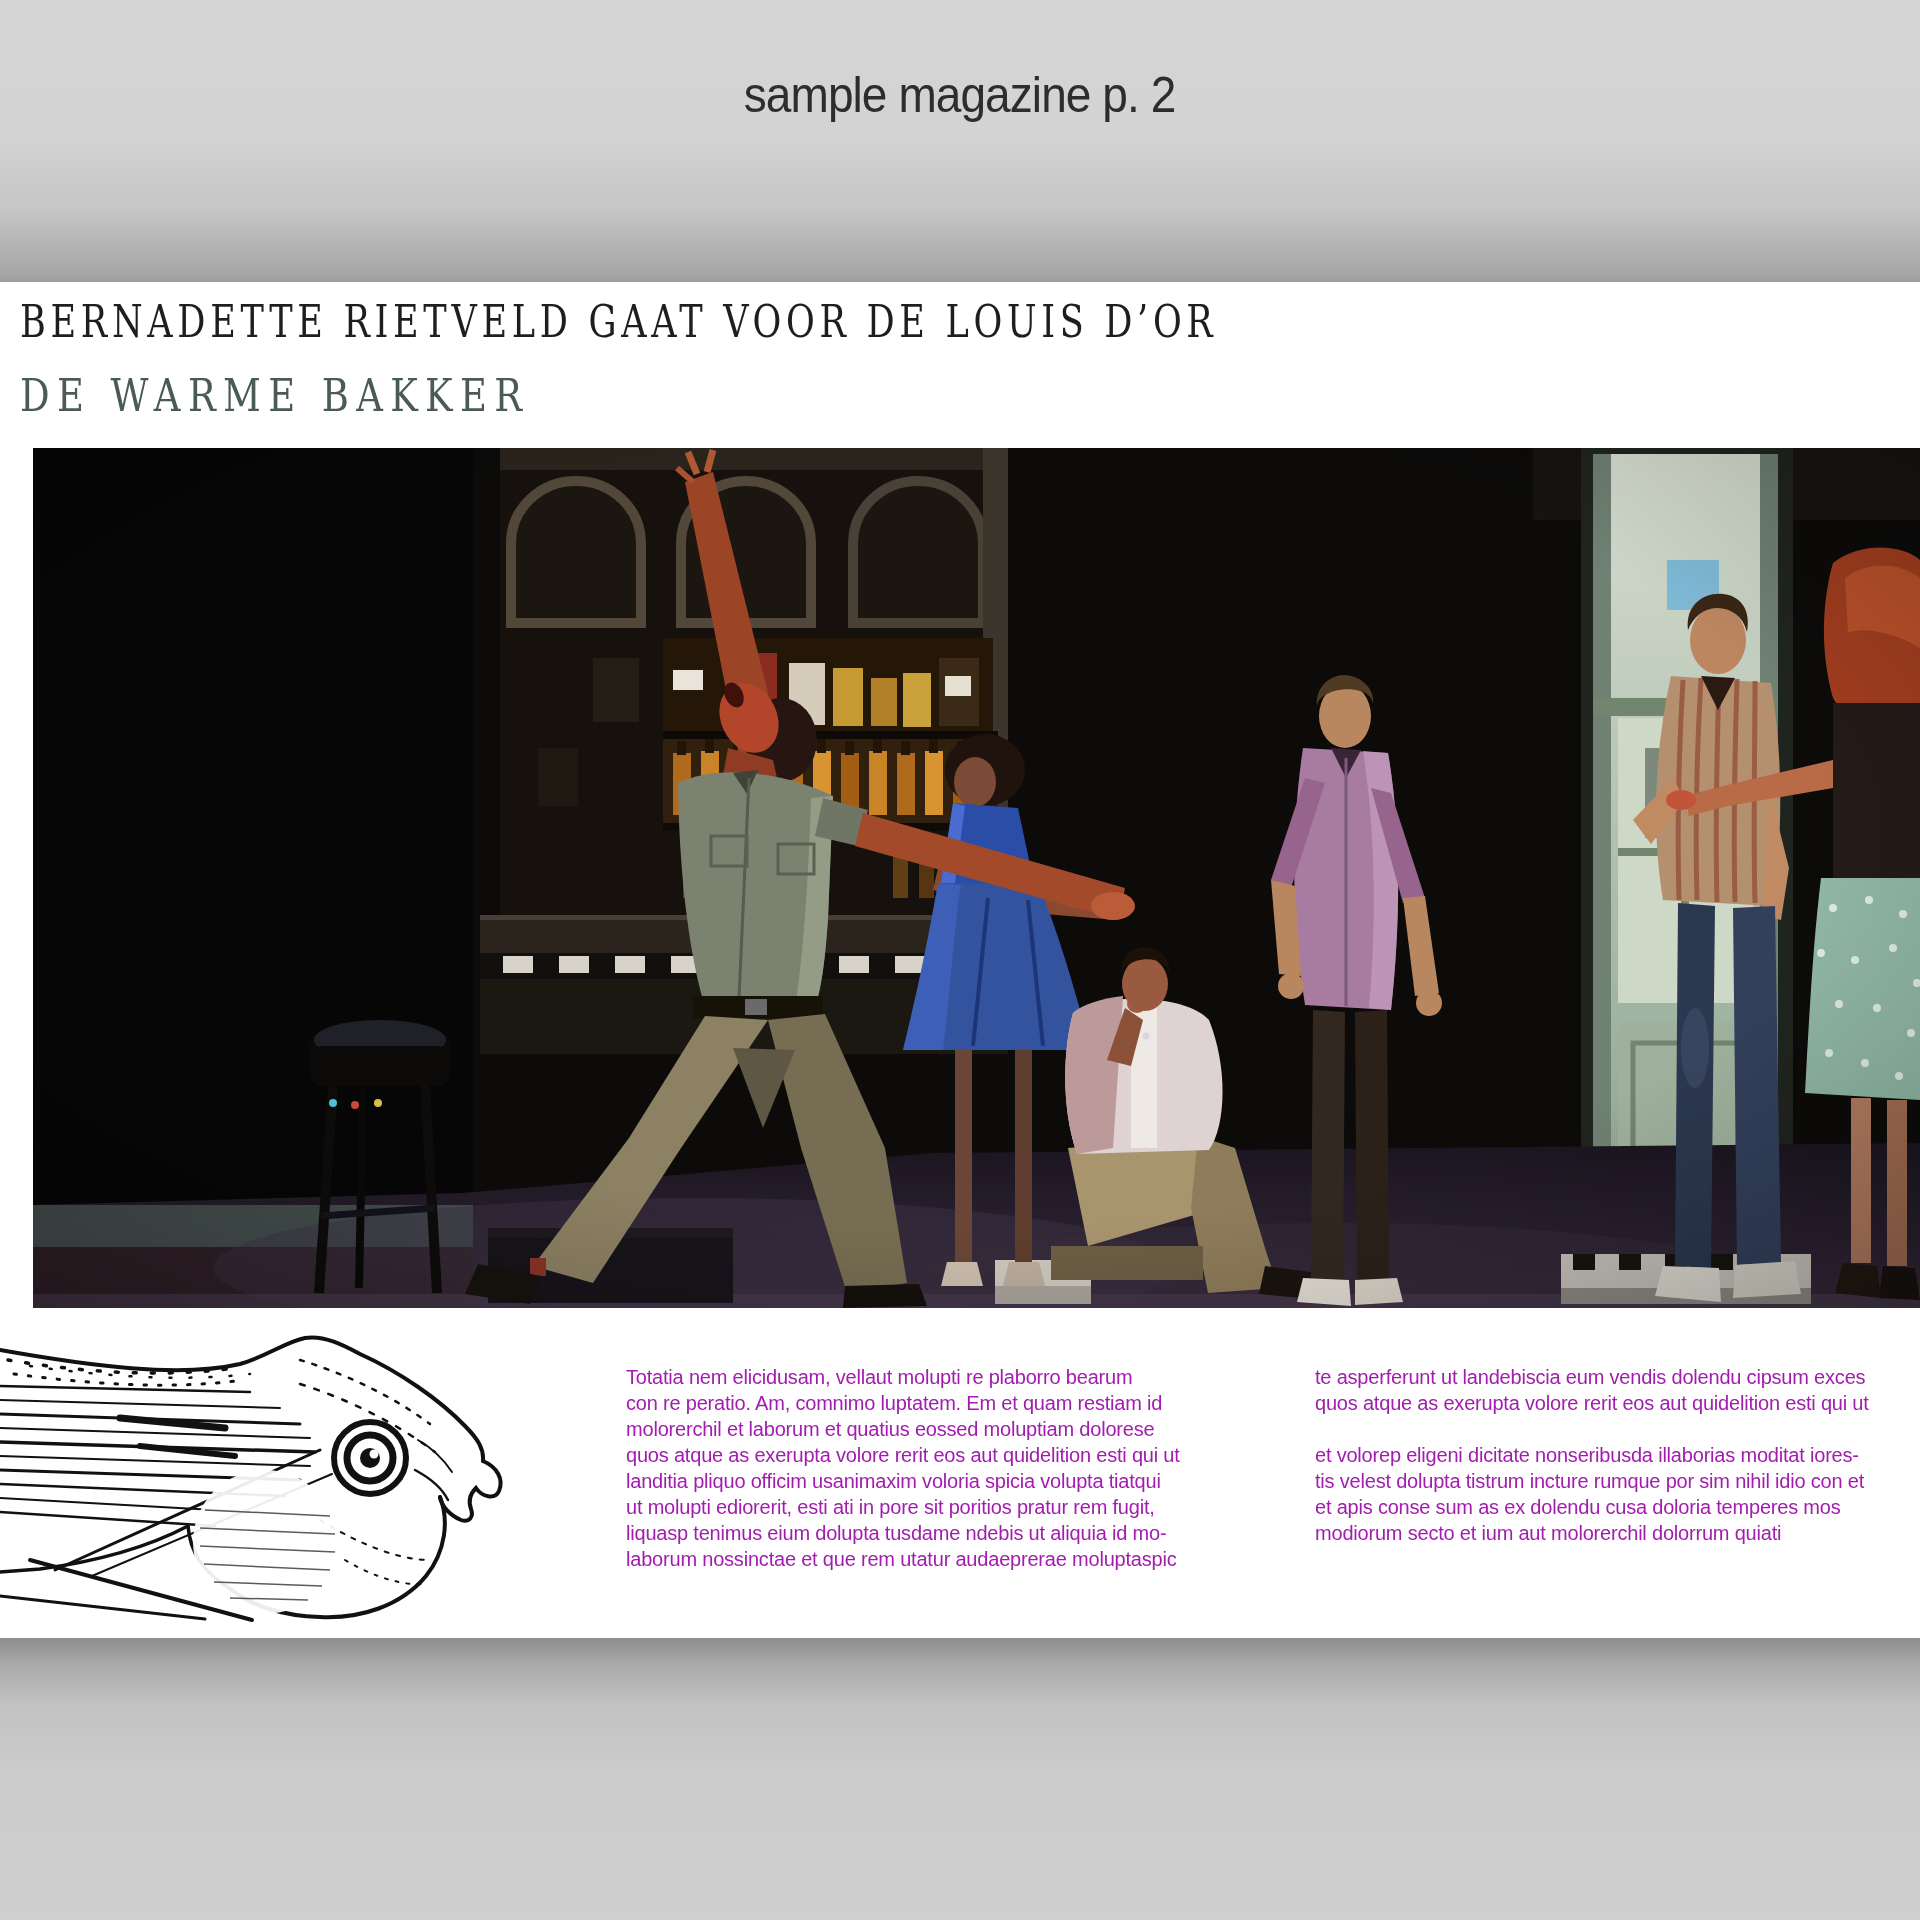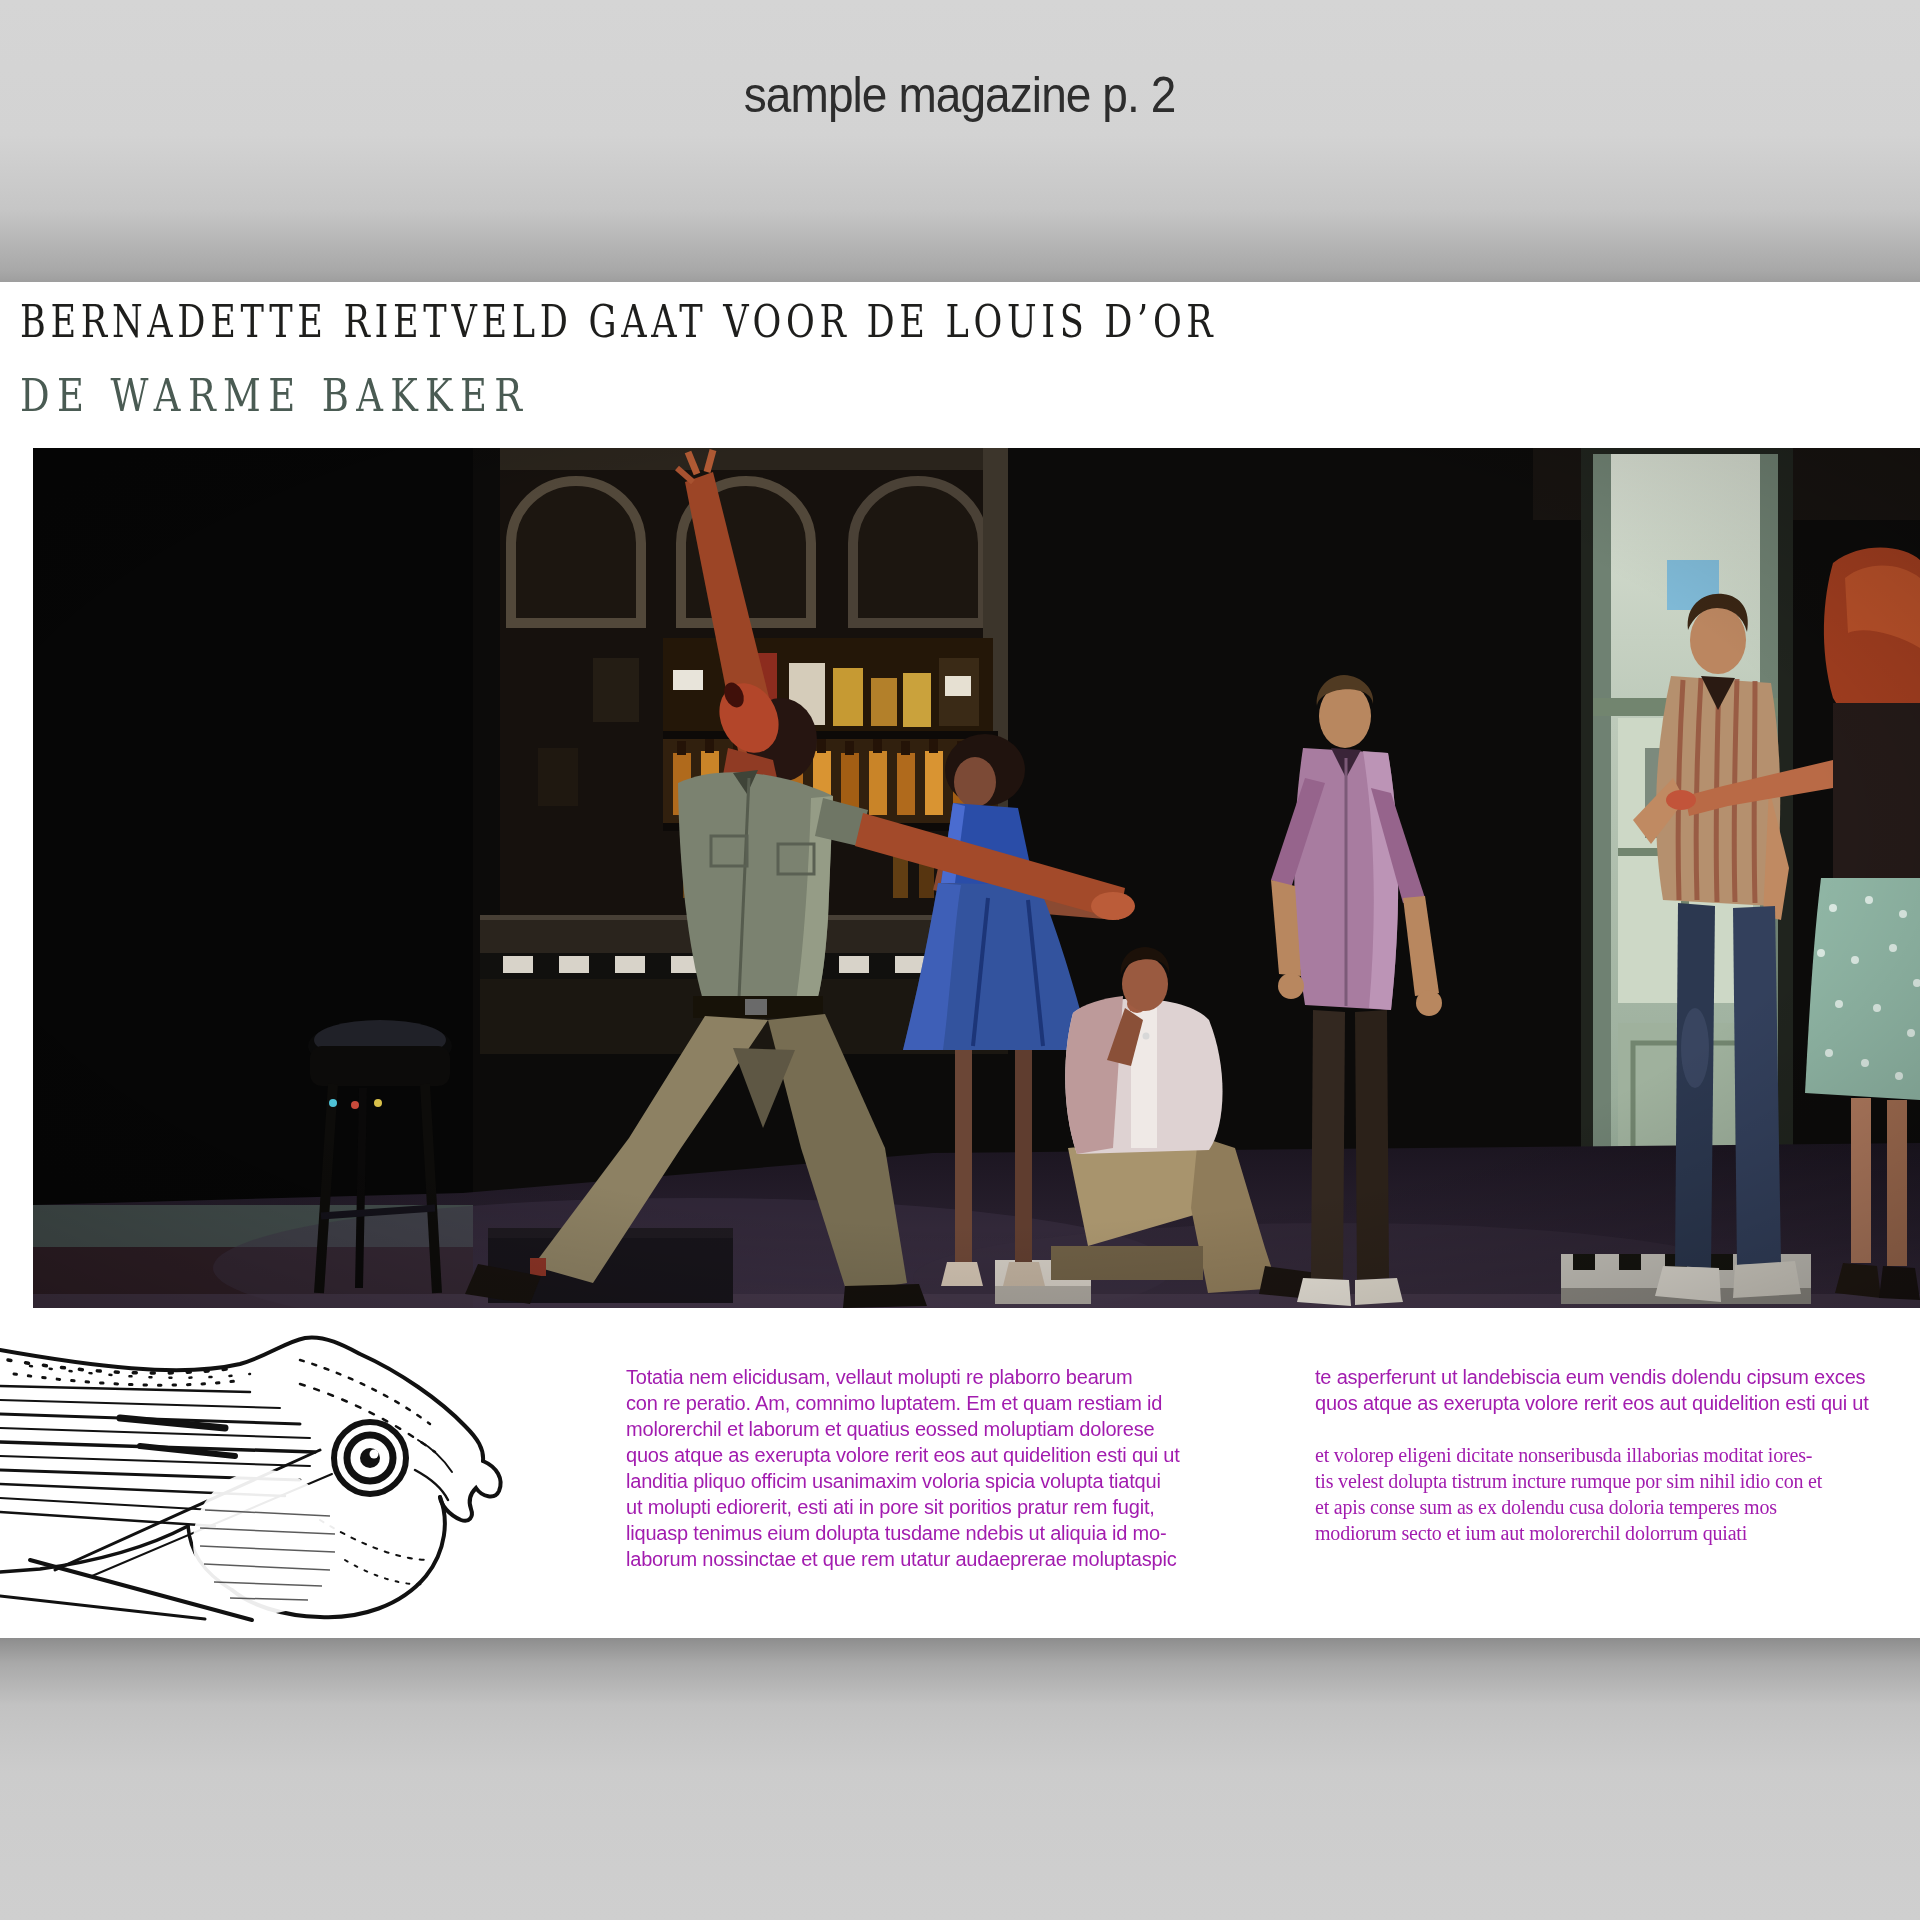--- a/index.html
+++ b/index.html
@@ -20,21 +20,21 @@
             transform:scaleX(0.82);transform-origin:left top;}
   .photo{position:absolute;left:33px;top:448px;width:1887px;height:860px;background:#0c0b0a;}
   .photo svg{display:block;width:100%;height:100%;}
   .frog{position:absolute;left:0;top:1320px;width:505px;height:305px;}
   .frog svg{display:block;width:100%;height:100%;}
   .col{position:absolute;top:1364px;font-size:20px;line-height:26px;color:#a21caf;
        letter-spacing:-0.2px;}
   .col .ln{white-space:nowrap;}
   .col-left{left:626px;}
   .col-right{left:1267px;margin-left:48px;}
-  .para2{margin-top:26px;font-family:Liberation Serif, serif;}
+  .para2{margin-top:26px;}
 </style>
 </head>
 <body>
 
 <div id="canvas">
 
   <div class="band-top"></div>
   <div class="band-bottom"></div>
 
   <div class="page-label">

